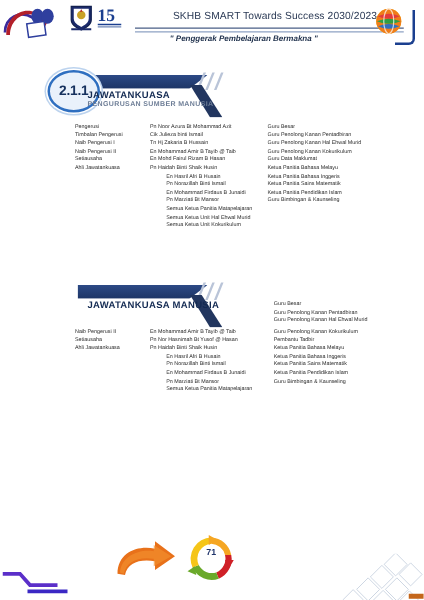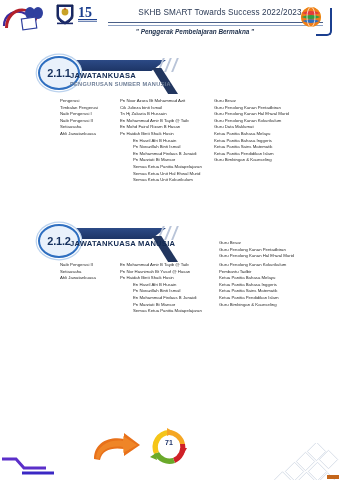--- a/index.html
+++ b/index.html
@@ -291,21 +291,21 @@
     <path d="M9 4.2 L10 6.4 L8 6.4 Z" fill="#b3202a"></path>
     <rect x="1" y="19.6" width="16" height="1.6" fill="#1b2a6b"></rect>
   </svg>
 
   <svg class="logo-15" viewBox="0 0 20 20">
     <text x="0" y="13" font-family="Liberation Serif, serif" font-size="14" font-weight="bold" fill="#1b3f8f">15</text>
     <rect x="0" y="15" width="19" height="1.2" fill="#1b3f8f"></rect>
     <rect x="0" y="17" width="19" height="1" fill="#6f86b5"></rect>
   </svg>
 
-  <div class="hdr-title">SKHB SMART Towards Success 2022/2023</div>
+  <div class="hdr-title">SKHB SMART Towards Success 2030/2023</div>
   <div class="hdr-rule"></div>
   <div class="hdr-rule2"></div>
   <div class="hdr-bracket"></div>
   <div class="hdr-tagline">" Penggerak Pembelajaran Bermakna "</div>
 
   <svg class="logo-globe" viewBox="0 0 22 22">
     <circle cx="11" cy="11" r="10" fill="#f5b301"></circle>
     <path d="M1 11 A10 10 0 0 1 21 11 A10 10 0 0 1 1 11 Z" fill="#ef7d1a"></path>
     <path d="M2 7 Q11 3 20 7 Q11 11 2 7 Z" fill="#e23b3b"></path>
     <path d="M1.5 11 Q11 7 20.5 11 Q11 15 1.5 11 Z" fill="#2f9e44"></path>
@@ -400,23 +400,20 @@
 
 <div class="section" id="sec-1" style="top:222px">
   <div class="banner">
     <div class="banner-bar"></div>
     <div class="banner-slashes">
       <div class="banner-slash" style="left:0"></div>
       <div class="banner-slash" style="left:7px"></div>
       <div class="banner-slash" style="left:14px"></div>
     </div>
     <div class="banner-wedge"></div>
-    <div class="circle">
-      <span>2.1.2</span>
-    </div>
     <div class="banner-title">JAWATANKUASA MANUSIA</div>
   </div>
   <div class="roster" id="top-posts-1" style="top:18px">
       <div class="roster-row">
         <div class="c-post shift">Guru Besar</div>
       </div>
       <div class="roster-row">
         <div class="c-post shift">Guru Penolong Kanan Pentadbiran</div>
       </div>
       <div class="roster-row">

